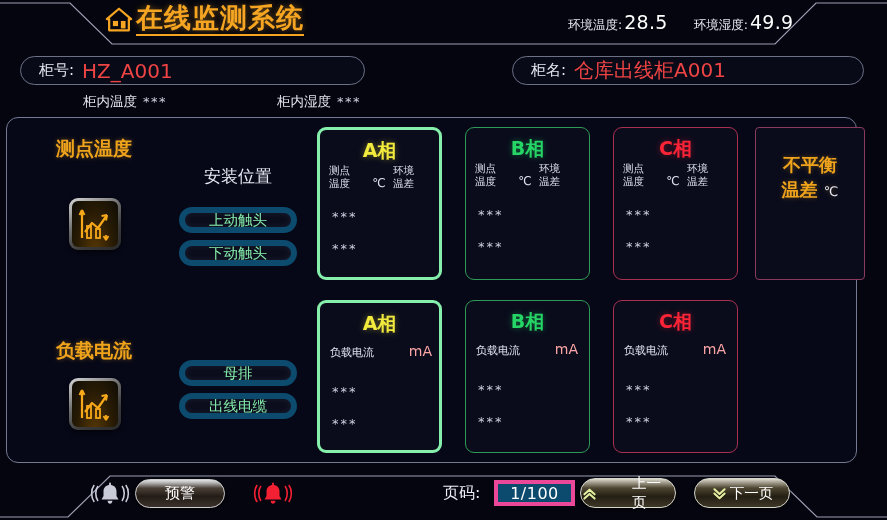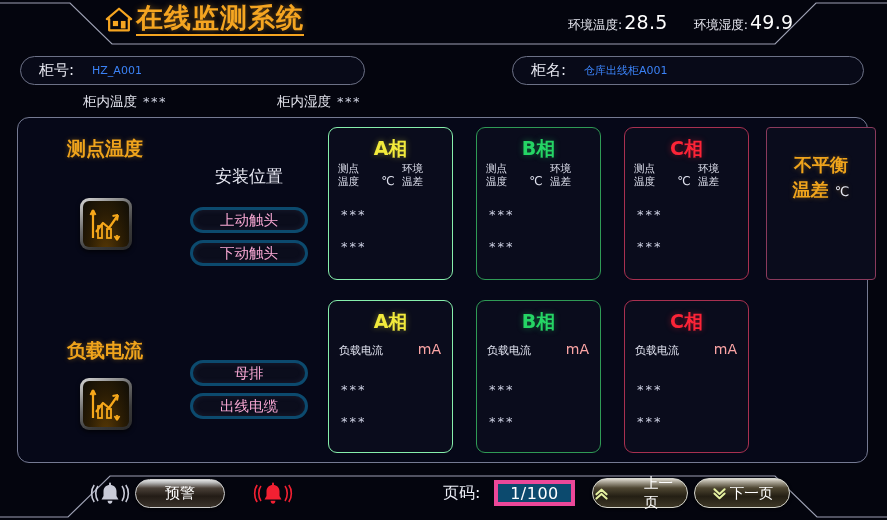--- a/index.html
+++ b/index.html
@@ -87,36 +87,36 @@
   .pill {
     position: absolute;
     border: 1px solid #6c7186;
     border-radius: 18px;
     background: #080a18;
     display: flex; align-items: center;
     padding: 0 18px;
     height: 29px;
   }
   .pill-label { font-size: 15px; color: #e8e9f2; }
-  .pill-value { font-size: 11px; color: #3b82f6; margin-left: 18px; }
+  .pill-value { font-size: 20px; color: #ef4444; margin-left: 8px; }
 
   #cab-no  { left: 20px;  top: 56px; width: 345px; }
   #cab-name{ left: 512px; top: 56px; width: 352px; }
 
   .sub-row { position: absolute; left: 0; top: 93px; width: 500px; height: 20px; }
   .sub-item { position: absolute; display: flex; align-items: baseline; }
   .sub-label { font-size: 13.5px; color: #e4e5ee; margin-left: 28px; }
   .sub-value { font-size: 13px; color: #cfd2e0; margin-left: 6px; letter-spacing: 1.5px; }
   #in-temp { left: 55px; }
   #in-humi { left: 249px; }
 
   
   .main-panel {
     position: absolute;
-    left: 17px; top: 117px;
+    left: 6px; top: 117px;
     width: 851px; height: 346px;
     border: 1px solid #757a92;
     border-radius: 12px;
     background: #060818;
   }
 
   
   .row-block { position: absolute; left: 0; width: 851px; }
   #row-temp { top: 0px; height: 172px; }
   #row-curr { top: 172px; height: 174px; }
@@ -156,42 +156,42 @@
     color: #e9eaf4;
     font-size: 17px;
     text-align: center;
     width: 130px;
   }
   #pos-title-temp { left: 166px; top: 47px; }
 
   .loc-btn {
     position: absolute;
     width: 118px; height: 26px;
-    border: 3px solid #0c4a6e;
+    border: 6px solid #0c4a6e;
     border-radius: 14px;
     background: #0b0d1c;
-    color: #f9a8d4;
+    color: #86efac;
     font-size: 14.5px;
     display: flex; align-items: center; justify-content: center;
     box-shadow: inset 0 0 6px rgba(140,150,190,.12);
   }
   #loc-a { left: 172px; top: 89px; }
   #loc-b { left: 172px; top: 122px; }
   #loc-c { left: 172px; top: 70px; }
   #loc-d { left: 172px; top: 103px; }
 
   
   .card {
     position: absolute;
     border-radius: 9px;
     background: #0a0c1c;
     width: 125px;
     height: 153px;
   }
-  .card-a { border: 1px solid #86efac; }
+  .card-a { border: 3px solid #86efac; }
   .card-b { border: 1px solid #2f9a55; }
   .card-c { border: 1px solid #a83050; }
 
   .card-title {
     position: absolute;
     top: 8px; left: 0; width: 100%;
     text-align: center;
     font-size: 19px;
     font-weight: bold;
   }
@@ -308,21 +308,21 @@
     position: absolute;
     top: 478px;
     width: 96px; height: 30px;
     border-radius: 15px;
     border: 1px solid #d6d6cd;
     background: linear-gradient(180deg,#dedad0 0%, #b3aea0 9%, #4e4632 32%, #241f14 62%, #3d3726 100%);
     display: flex; align-items: center; justify-content: center;
     color: #ffffff; font-size: 14.5px;
     box-shadow: 0 1px 3px rgba(0,0,0,.8);
   }
-  #btn-prev { left: 592px; gap: 32px; }
+  #btn-prev { left: 580px; gap: 32px; }
   #btn-next { left: 694px; }
   .chev { width: 17px; height: 17px; margin-right: 2px; flex: 0 0 auto;}
 </style>
 </head>
 <body>
 
 <div id="app">
 
   <div class="header">
     <svg class="header-frame" viewBox="0 0 887 48">

